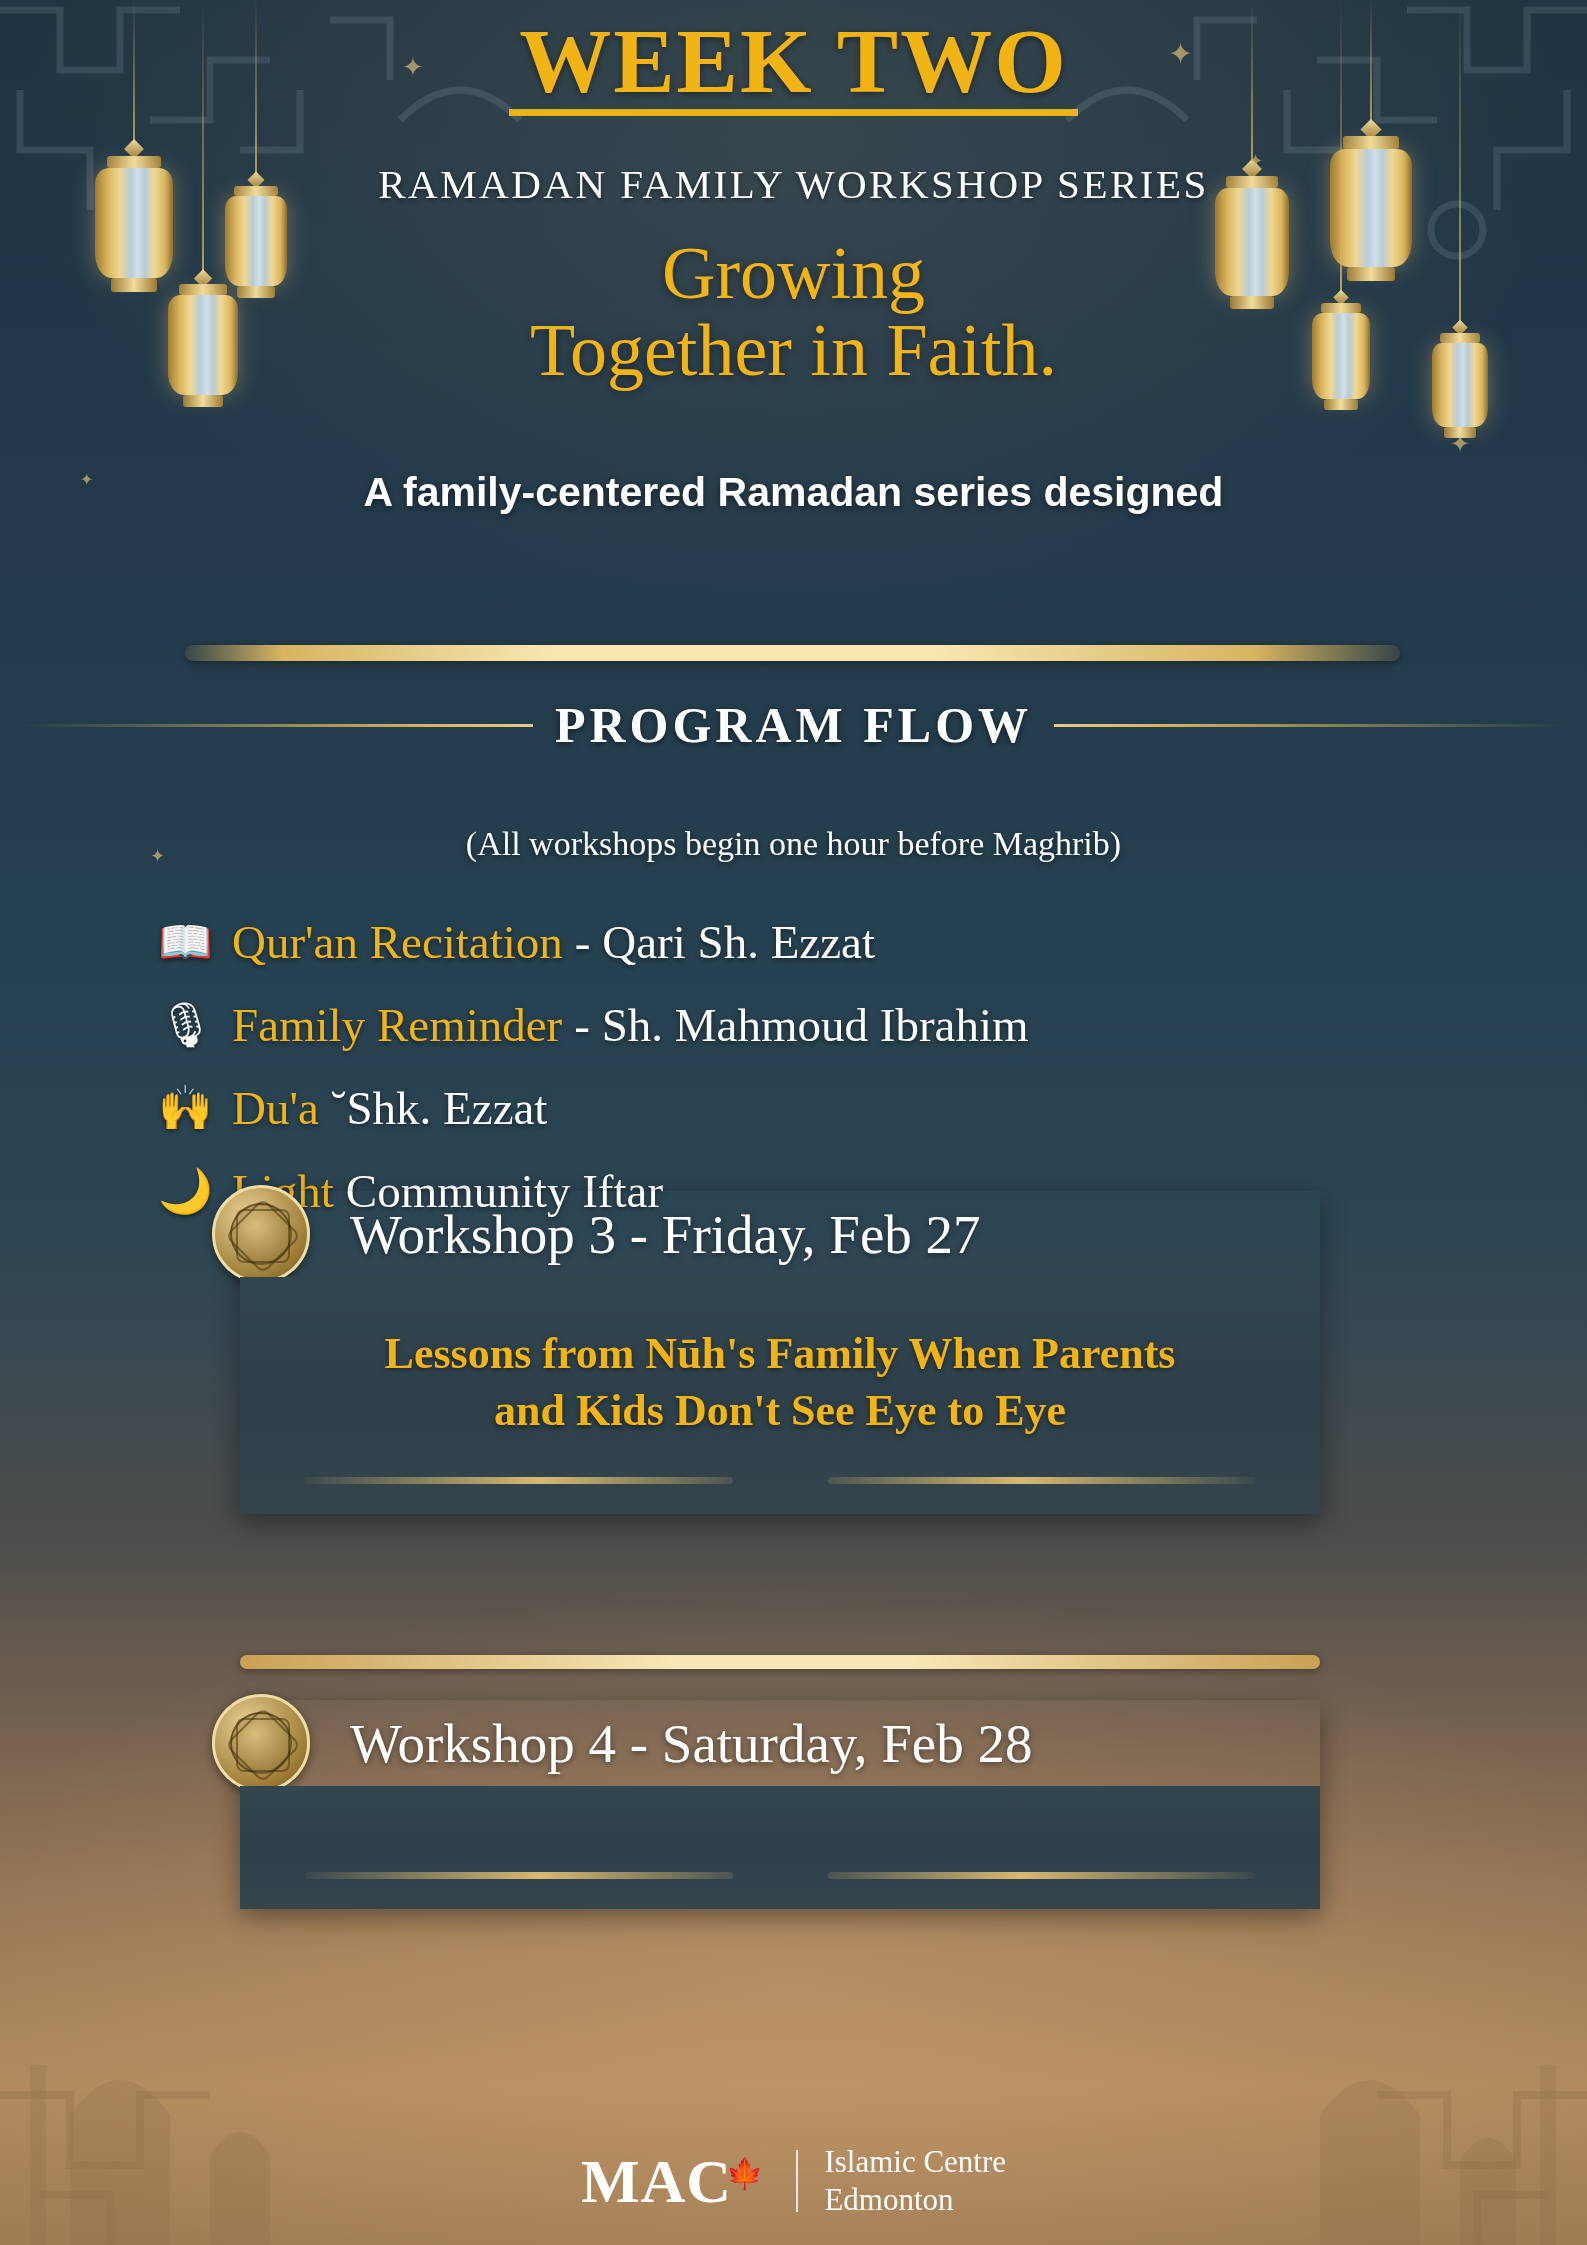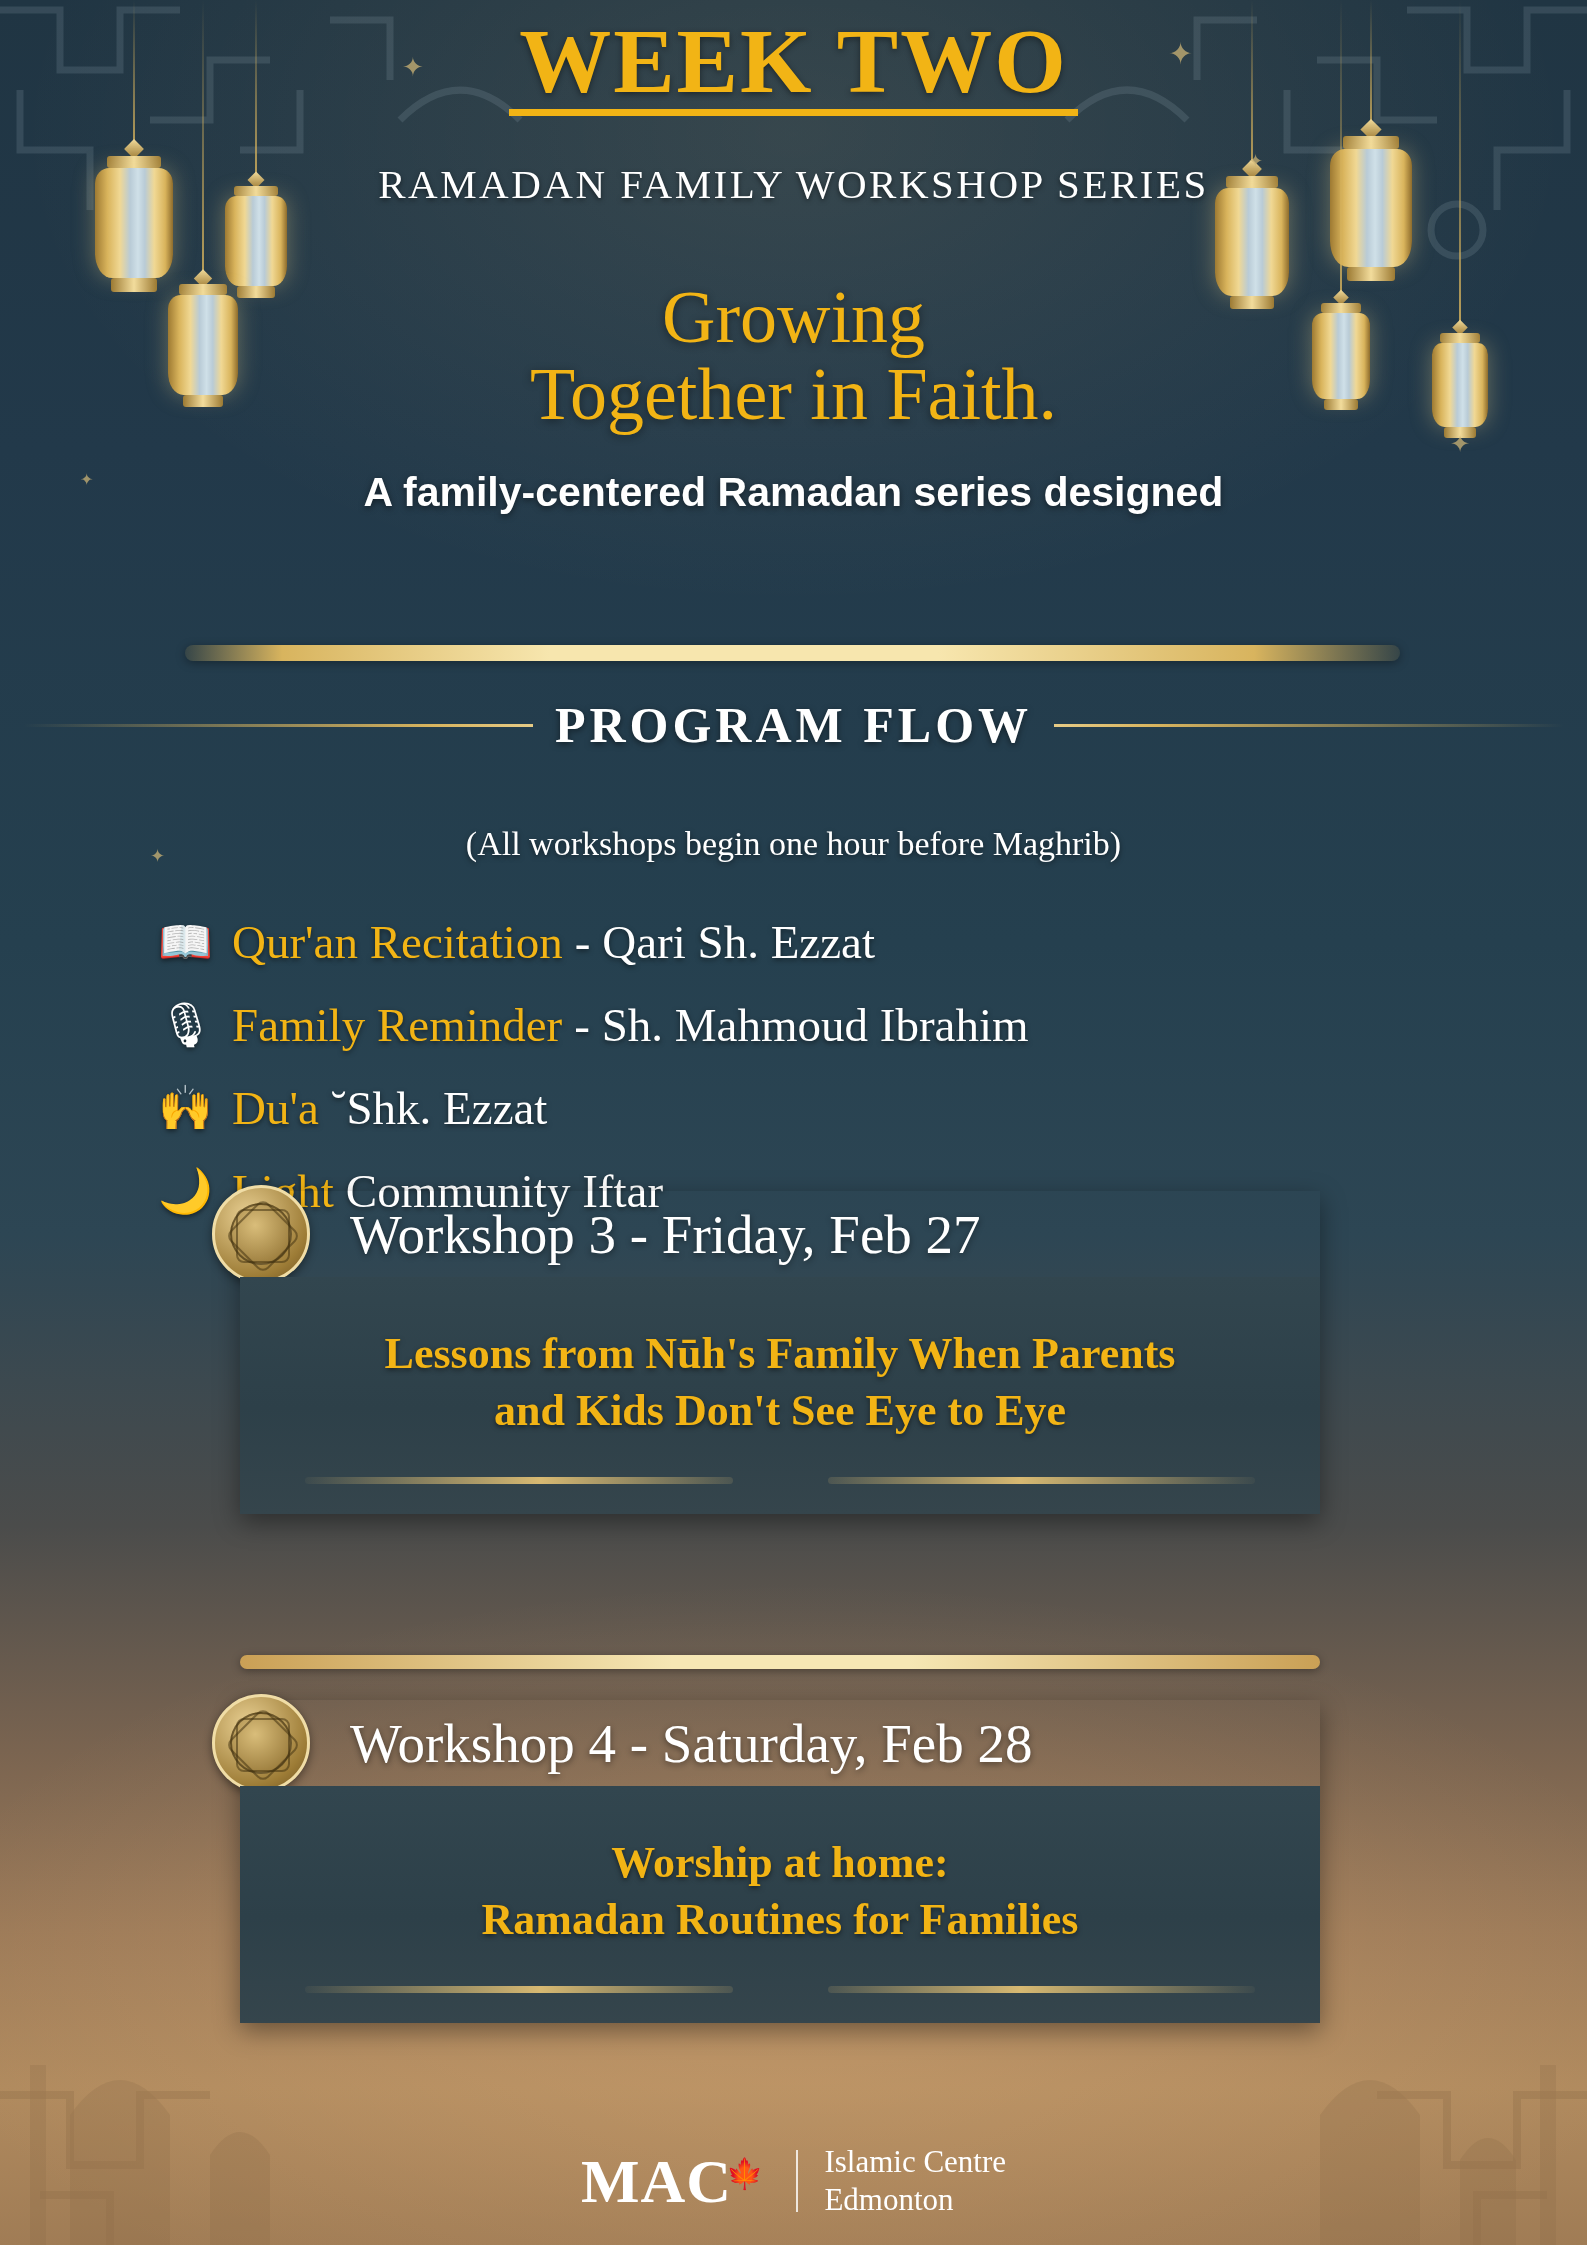--- a/index.html
+++ b/index.html
@@ -139,21 +139,20 @@
     position: absolute;
     top: 235px;
     left: 0;
     width: 1587px;
     text-align: center;
     font-family: "Liberation Serif", serif;
     font-size: 74px;
     line-height: 1.04;
     color: #f2b415;
     text-shadow: 0 2px 8px rgba(0,0,0,0.45);
-    margin-top: 44px;
   }
   .tagline {
     position: absolute;
     top: 465px;
     left: 0;
     width: 1587px;
     text-align: center;
     font-family: "Liberation Sans", sans-serif;
     font-weight: bold;
     font-size: 41px;
@@ -555,24 +554,20 @@
     <div class="card-gap-bar" style="top:1655px;"></div>
 
     <div class="card" style="top:1700px;">
       <div class="card-header">
         <div class="seal">
             <div class="inner"></div>
           </div>
         <div class="title">Workshop 4 - Saturday, Feb 28</div>
       </div>
       <div class="card-body">
-        <div class="topic">
-          <div>Worship at home:</div>
-          <div>Ramadan Routines for Families</div>
-        </div>
         <div class="divider-pair">
           <div class="swoosh"></div>
           <div class="swoosh flip"></div>
         </div>
       </div>
     </div>
 
     <div class="footer">
       <div class="mac">
         <span>MAC</span><span class="maple">🍁</span>

